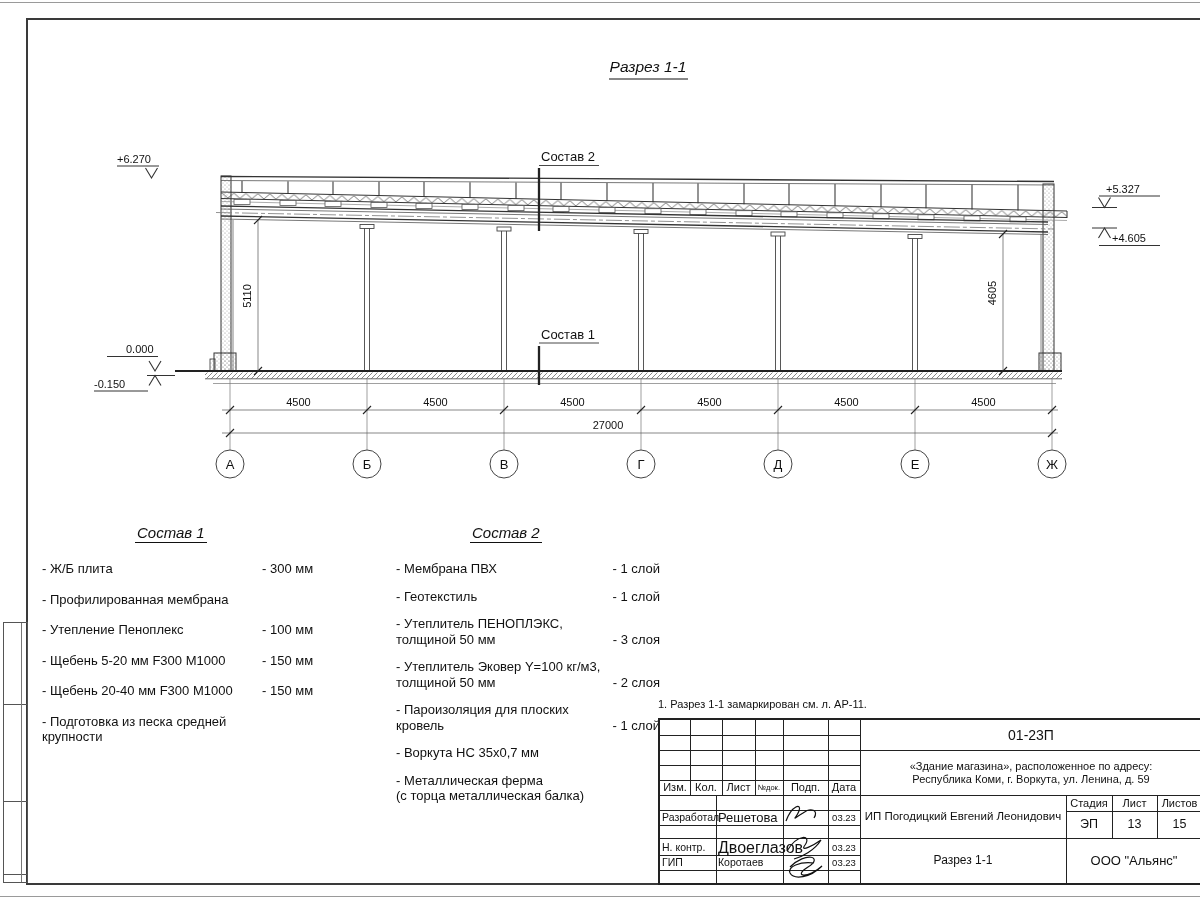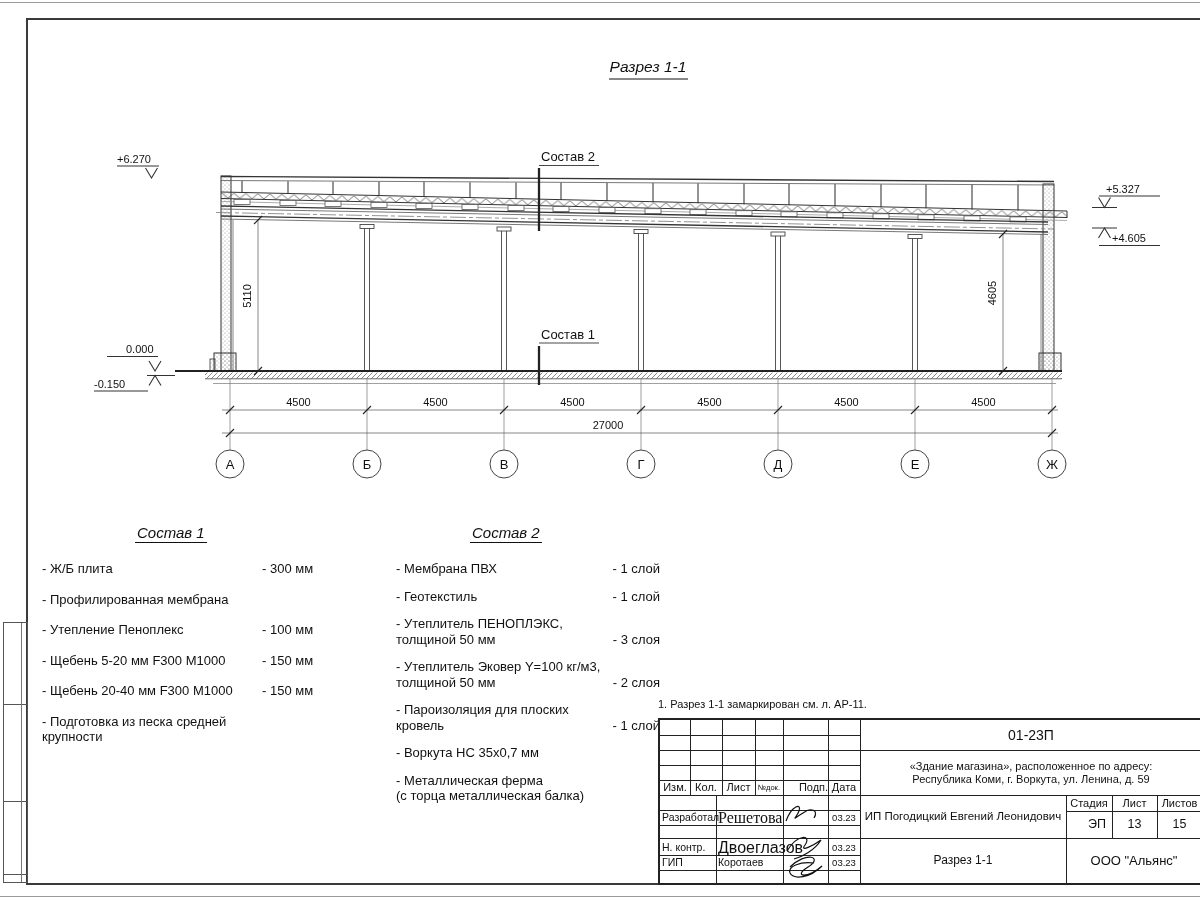--- a/index.html
+++ b/index.html
@@ -368,48 +368,48 @@
   <div class="hl" style="top:91px;left:406px;width:136px;"></div>
   <div class="hl" style="top:105px;left:0;width:200px;"></div>
   <div class="hl" style="top:118px;left:0;width:542px;"></div>
   <div class="hl" style="top:135px;left:0;width:200px;"></div>
   <div class="hl" style="top:150px;left:0;width:200px;"></div>
 
   <div class="tb-cell" style="left:0;top:60px;width:30px;height:15px;">Изм.</div>
   <div class="tb-cell" style="left:30px;top:60px;width:32px;height:15px;">Кол.</div>
   <div class="tb-cell" style="left:62px;top:60px;width:33px;height:15px;">Лист</div>
   <div class="tb-cell" style="left:95px;top:60px;width:28px;height:15px;font-size:7.5px;">№док.</div>
-  <div class="tb-cell" style="left:115px;top:60px;width:45px;height:15px;padding-left:16px;">Подп.</div>
+  <div class="tb-cell" style="left:107px;top:60px;width:45px;height:15px;padding-left:16px;">Подп.</div>
   <div class="tb-cell" style="left:168px;top:60px;width:32px;height:15px;">Дата</div>
 
   <div class="tb-cell" style="left:200px;top:0;width:342px;height:30px;font-size:14px;">01-23П</div>
   <div class="tb-cell" style="left:200px;top:30px;width:342px;height:45px;flex-direction:column;">
     <div>«Здание магазина», расположенное по адресу:</div>
     <div>Республика Коми, г. Воркута, ул. Ленина, д. 59</div>
   </div>
 
   <div class="tb-cell tb-left" style="left:2px;top:90px;width:54px;height:15px;font-size:10.5px;">Разработал</div>
-  <div class="tb-cell tb-left" style="left:58px;top:90px;width:88px;height:15px;font-size:16px;font-family:Liberation Serif, serif;">Решетова</div>
+  <div class="tb-cell tb-left" style="left:58px;top:90px;width:88px;height:15px;font-size:13px;">Решетова</div>
   <div class="tb-cell" style="left:168px;top:90px;width:32px;height:15px;font-size:9.5px;">03.23</div>
 
   <div class="tb-cell tb-left" style="left:2px;top:120px;width:54px;height:15px;font-size:10.5px;">Н. контр.</div>
   <div class="tb-cell tb-left" style="left:58px;top:120px;width:64px;height:15px;font-size:16px;">Двоеглазов</div>
   <div class="tb-cell" style="left:168px;top:120px;width:32px;height:15px;font-size:9.5px;">03.23</div>
 
   <div class="tb-cell tb-left" style="left:2px;top:135px;width:54px;height:15px;font-size:10.5px;">ГИП</div>
   <div class="tb-cell tb-left" style="left:58px;top:135px;width:64px;height:15px;font-size:10.5px;">Коротаев</div>
   <div class="tb-cell" style="left:168px;top:135px;width:32px;height:15px;font-size:9.5px;">03.23</div>
 
   <div class="tb-cell" style="left:200px;top:75px;width:206px;height:43px;font-size:11.5px;">ИП Погодицкий Евгений Леонидович</div>
   <div class="tb-cell" style="left:200px;top:118px;width:206px;height:45px;font-size:12px;">Разрез 1-1</div>
 
   <div class="tb-cell" style="left:406px;top:75px;width:46px;height:16px;">Стадия</div>
   <div class="tb-cell" style="left:452px;top:75px;width:45px;height:16px;">Лист</div>
   <div class="tb-cell" style="left:497px;top:75px;width:45px;height:16px;">Листов</div>
-  <div class="tb-cell" style="left:406px;top:91px;width:46px;height:27px;font-size:12.5px;padding-left:8px;">ЭП</div>
+  <div class="tb-cell" style="left:406px;top:91px;width:46px;height:27px;font-size:12.5px;">ЭП</div>
   <div class="tb-cell" style="left:452px;top:91px;width:45px;height:27px;font-size:12.5px;">13</div>
   <div class="tb-cell" style="left:497px;top:91px;width:45px;height:27px;font-size:12.5px;">15</div>
 
   <div class="tb-cell" style="left:406px;top:118px;width:136px;height:45px;font-size:13px;">ООО "Альянс"</div>
 </div>
 
 <svg id="sigsvg" width="48" height="86" viewBox="0 0 48 86">
   <path d="M6,26 C12,10 22,8 19,16 C16,24 10,26 23,18 C31,12 39,15 34,23" fill="none" stroke="#111" stroke-width="1.2"></path>
   <path d="M7,56 C18,38 32,40 25,50 C19,58 34,50 41,45 C35,55 22,62 14,64" fill="none" stroke="#111" stroke-width="1.2"></path>
   <path d="M10,72 C26,56 44,62 28,72 C12,82 28,84 42,71 C30,83 14,85 10,78 C7,72 20,66 34,68" fill="none" stroke="#111" stroke-width="1.2"></path>

